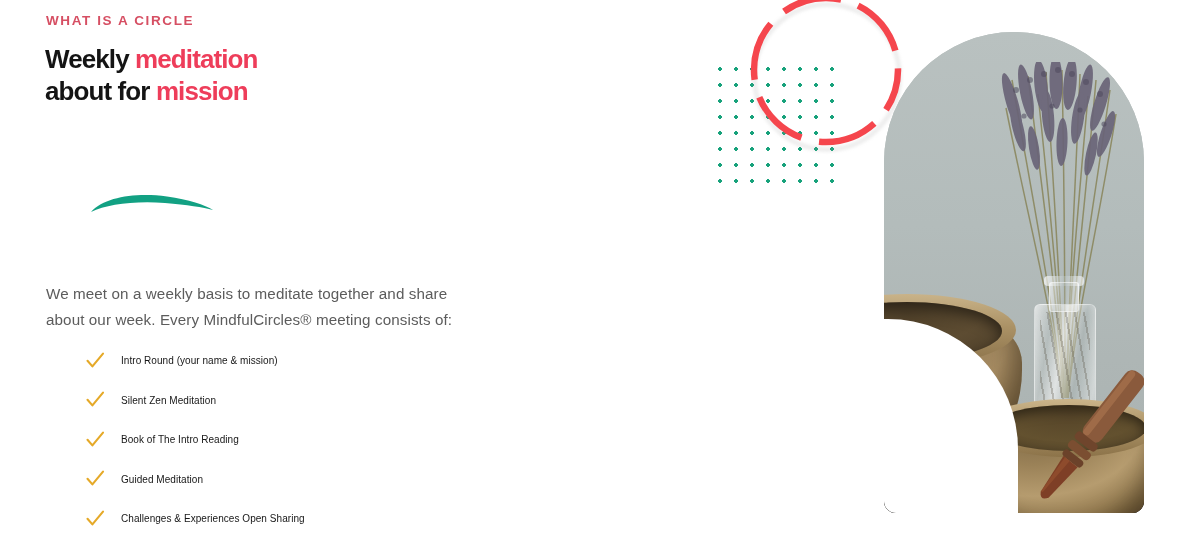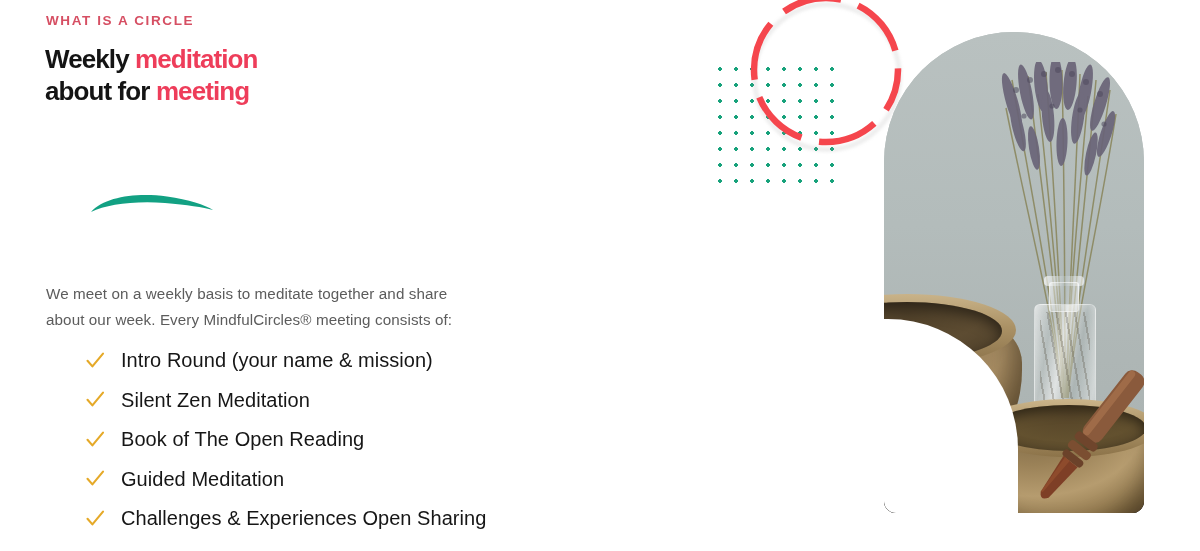--- a/index.html
+++ b/index.html
@@ -92,21 +92,21 @@
     position: absolute;
     left: 40px;
     top: 50%;
     transform: translateY(-50%);
     width: 20px;
     height: 20px;
     display: block;
   }
   .check-label {
     margin-left: 76px;
-    font-size: 20px;
+    font-size: 10px;
     color: #161616;
     letter-spacing: 0.05px;
     white-space: nowrap;
   }
 
   
   .visual {
     position: absolute;
     left: 690px;
     top: 0;
@@ -328,21 +328,21 @@
 <body>
 
 <div class="page">
 
   <div class="left-col">
 
     <div class="eyebrow">WHAT IS A CIRCLE</div>
 
     <h1 class="headline">
       <span>Weekly </span><span class="hl">meditation</span><br>
-      <span>about for </span><span class="hl">meeting</span><br>
+      <span>about for </span><span class="hl">mission</span><br>
     </h1>
 
     <svg class="swoosh" viewBox="0 0 126 26">
       <path d="M2 21 C 16 6, 46 1.5, 78 5.5 C 100 8.5, 116 14, 124 19
                C 114 16.5, 98 13.5, 76 12 C 44 9.8, 18 13.5, 2 21 Z" fill="#12a183"></path>
     </svg>
 
     <p class="lead">We meet on a weekly basis to meditate together and share about our week. Every MindfulCircles® meeting consists of:</p>
 
     <ul class="checklist">
@@ -358,21 +358,21 @@
         <svg class="check-mark" viewBox="0 0 20 20">
           <path d="M2.5 9.8 L7.4 15.4 L18 2.6" fill="none" stroke="#e5a928" stroke-width="2.1" stroke-linecap="round" stroke-linejoin="round"></path>
         </svg>
         <span class="check-label">Silent Zen Meditation</span>
       </li>
 
       <li class="check-item">
         <svg class="check-mark" viewBox="0 0 20 20">
           <path d="M2.5 9.8 L7.4 15.4 L18 2.6" fill="none" stroke="#e5a928" stroke-width="2.1" stroke-linecap="round" stroke-linejoin="round"></path>
         </svg>
-        <span class="check-label">Book of The Open Reading</span>
+        <span class="check-label">Book of The Intro Reading</span>
       </li>
 
       <li class="check-item">
         <svg class="check-mark" viewBox="0 0 20 20">
           <path d="M2.5 9.8 L7.4 15.4 L18 2.6" fill="none" stroke="#e5a928" stroke-width="2.1" stroke-linecap="round" stroke-linejoin="round"></path>
         </svg>
         <span class="check-label">Guided Meditation</span>
       </li>
 
       <li class="check-item">

